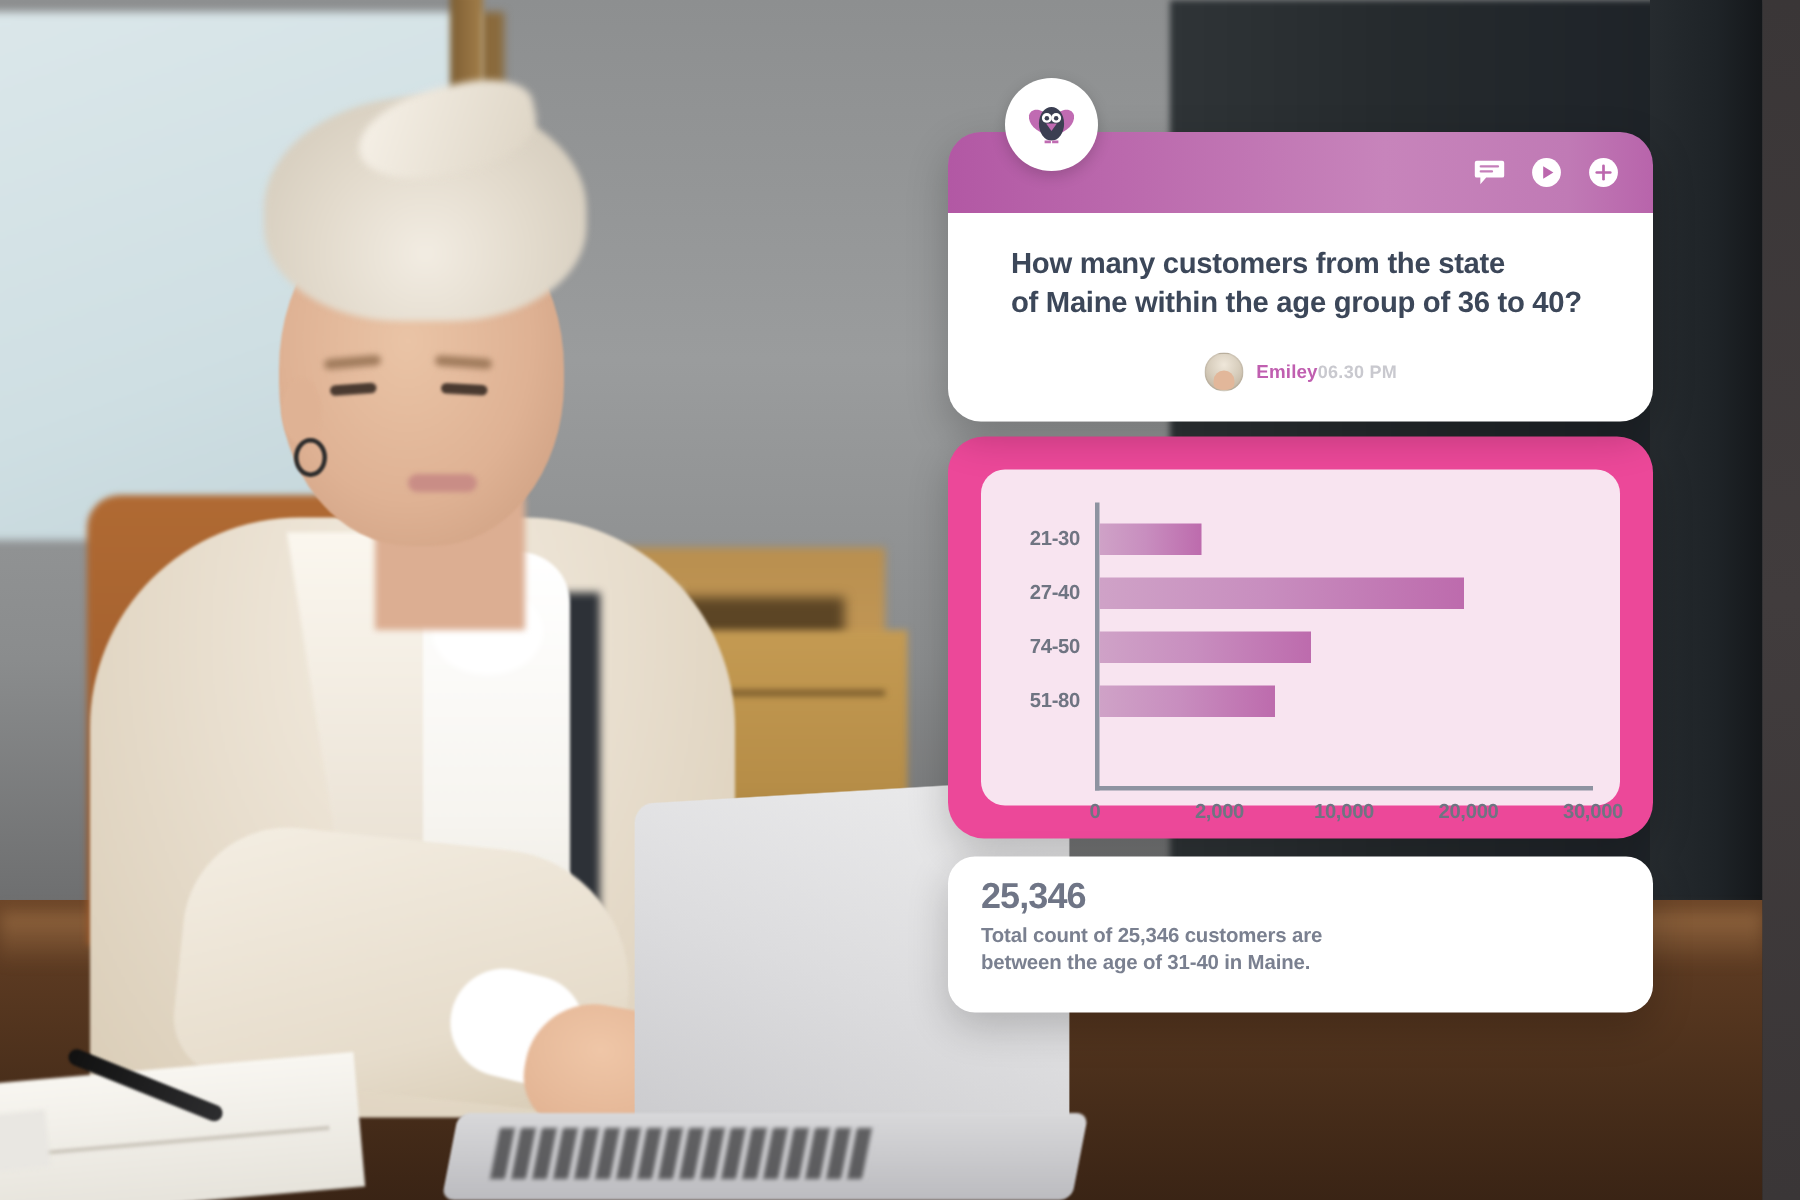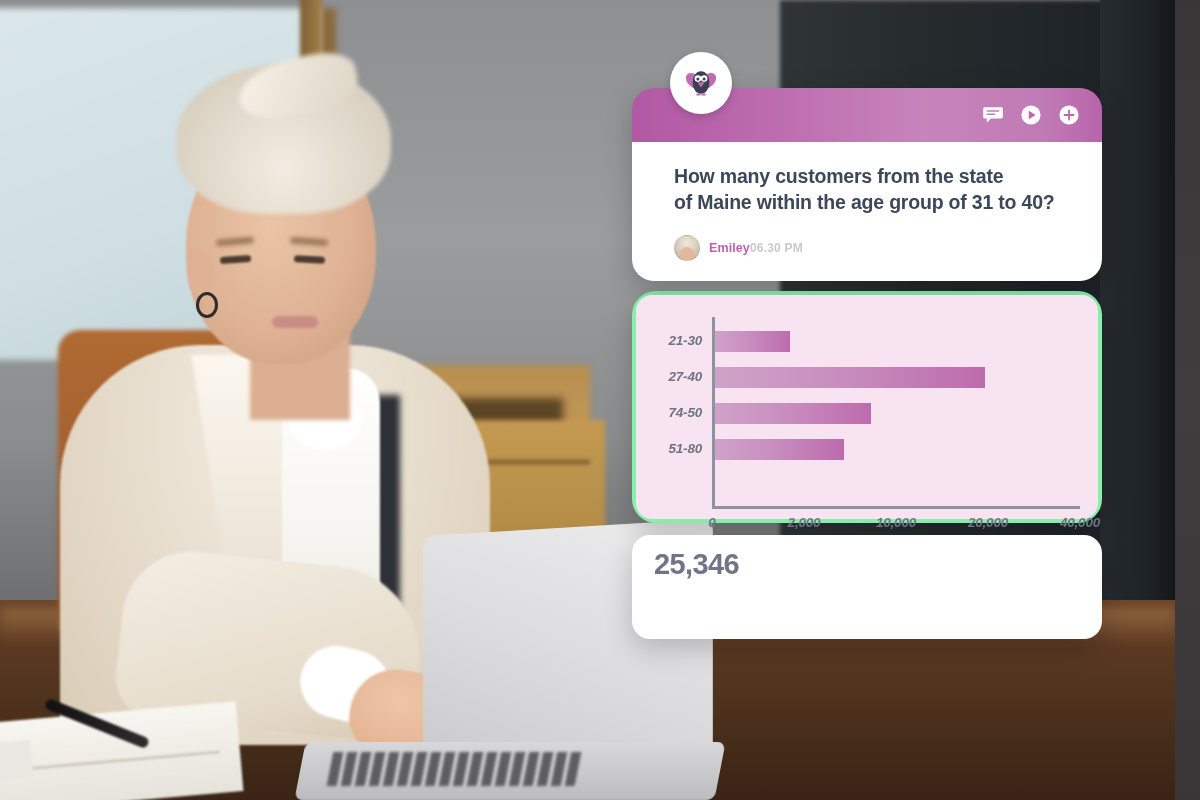--- a/index.html
+++ b/index.html
@@ -320,21 +320,21 @@
     line-height: 1.32;
     font-weight: 700;
     color: #3c4759;
     letter-spacing: -.2px;
     margin: 0 0 20px 0;
     white-space: pre-line;
   }
   .qmeta {
     display: flex;
     align-items: center;
-    justify-content: flex-start;
+    justify-content: center;
     padding-bottom: 4px;
   }
   .qmeta-left { display: flex; align-items: center; gap: 9px; }
   .qavatar {
     width: 24px; height: 24px; border-radius: 50%;
     background:
       radial-gradient(circle at 50% 30%, #efe7da 0%, #d7cdbc 50%, #b9ad99 100%);
     position: relative; overflow: hidden;
     border: 1px solid rgba(0,0,0,.06);
   }
@@ -346,26 +346,25 @@
   .qname {
     font-size: 12.5px; font-weight: 700; color: #c05fb0; letter-spacing: .1px;
   }
   .qtime {
     font-size: 12px; color: #c9c9cf; font-weight: 600; letter-spacing: .2px;
   }
 
   
   .chartcard {
     margin-top: 10px;
-    background: #86efac;
+    background: #ec4899;
     border-radius: 24px;
     box-shadow: 0 10px 28px rgba(0,0,0,.2);
-    padding: 4px;
-    box-sizing: border-box;
-    font-style: italic;
+    padding: 22px;
+    box-sizing: border-box;
   }
   .plot {
     background: #f8e4f0;
     border-radius: 16px;
     padding: 22px 18px 10px 18px;
     box-sizing: border-box;
     position: relative;
     height: 224px;
   }
   .plot-grid {
@@ -457,21 +456,21 @@
     text-align: center;
     letter-spacing: -.1px;
     white-space: pre-line;
   }
   .stat-right {
     flex: 1;
     padding: 14px 18px 12px 22px;
     box-sizing: border-box;
   }
   .stat-value {
-    font-size: 29px;
+    font-size: 24px;
     font-weight: 700;
     color: #6f7586;
     letter-spacing: -.6px;
     line-height: 1.05;
     margin-bottom: 4px;
   }
   .stat-desc {
     font-size: 13.6px;
     line-height: 1.36;
     color: #7a8090;
@@ -579,21 +578,21 @@
           <svg width="22" height="22" viewBox="0 0 22 22" aria-hidden="true">
             <circle cx="11" cy="11" r="9.6" fill="#ffffff"></circle>
             <rect x="10.1" y="5.6" width="1.8" height="10.8" rx=".9" fill="#bc67ae"></rect>
             <rect x="5.6" y="10.1" width="10.8" height="1.8" rx=".9" fill="#bc67ae"></rect>
           </svg>
         </span>
       </div>
 
       <div class="qcard-body">
         <p class="qtext">How many customers from the state
-of Maine within the age group of 31 to 40?</p>
+of Maine within the age group of 36 to 40?</p>
         <div class="qmeta">
           <div class="qmeta-left">
             <span class="qavatar"></span>
             <span class="qname">Emiley</span>
           </div>
           <span class="qtime">06.30 PM</span>
         </div>
       </div>
     </div>
 
@@ -619,25 +618,27 @@
             <div class="bar-row">
                 <div class="bar" style="width: 35.4545%;"></div>
               </div>
           </div>
         </div>
         <div class="xlabels">
           <span class="xlabel" style="left: 0%;">0</span>
           <span class="xlabel" style="left: 25%;">2,000</span>
           <span class="xlabel" style="left: 50%;">10,000</span>
           <span class="xlabel" style="left: 75%;">20,000</span>
-          <span class="xlabel" style="left: 100%;">40,000</span>
+          <span class="xlabel" style="left: 100%;">30,000</span>
         </div>
       </div>
     </div>
 
     <div class="statcard">
       <div class="stat-right">
         <div class="stat-value">25,346</div>
+        <div class="stat-desc">Total count of 25,346 customers are
+between the age of 31-40 in Maine.</div>
       </div>
     </div>
 
   </div>
 </div>
 
 </body></html>

